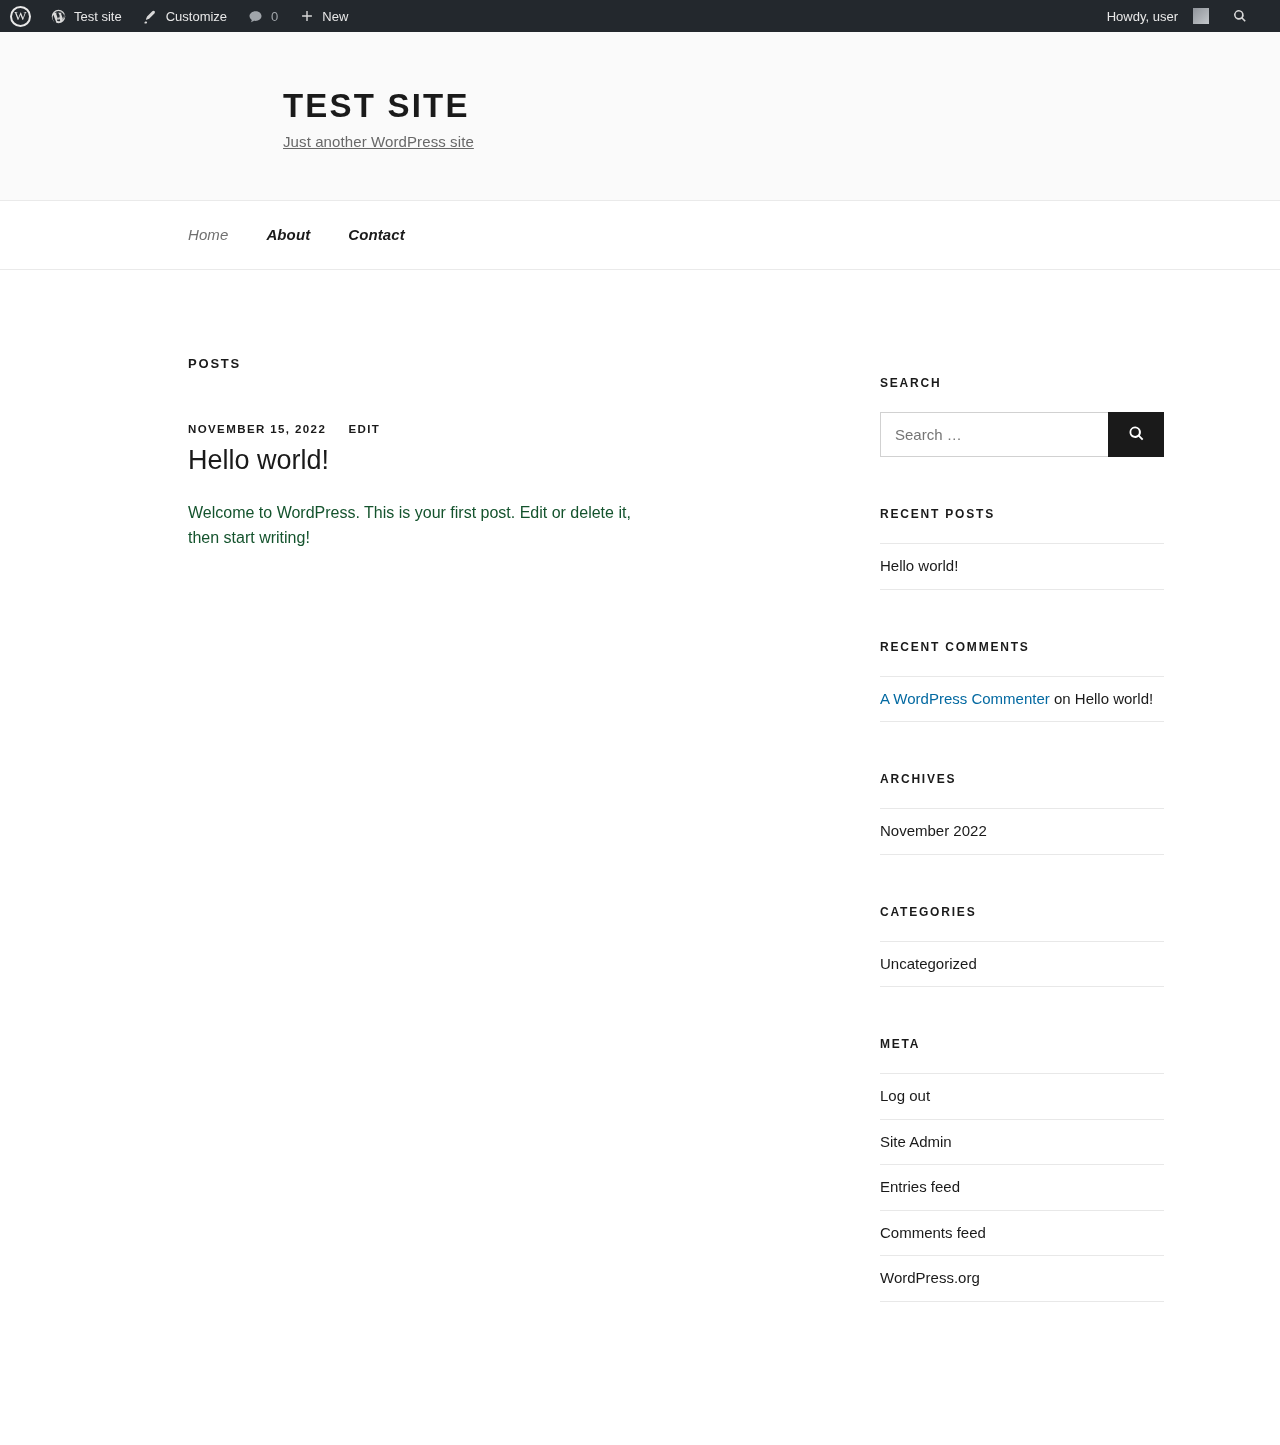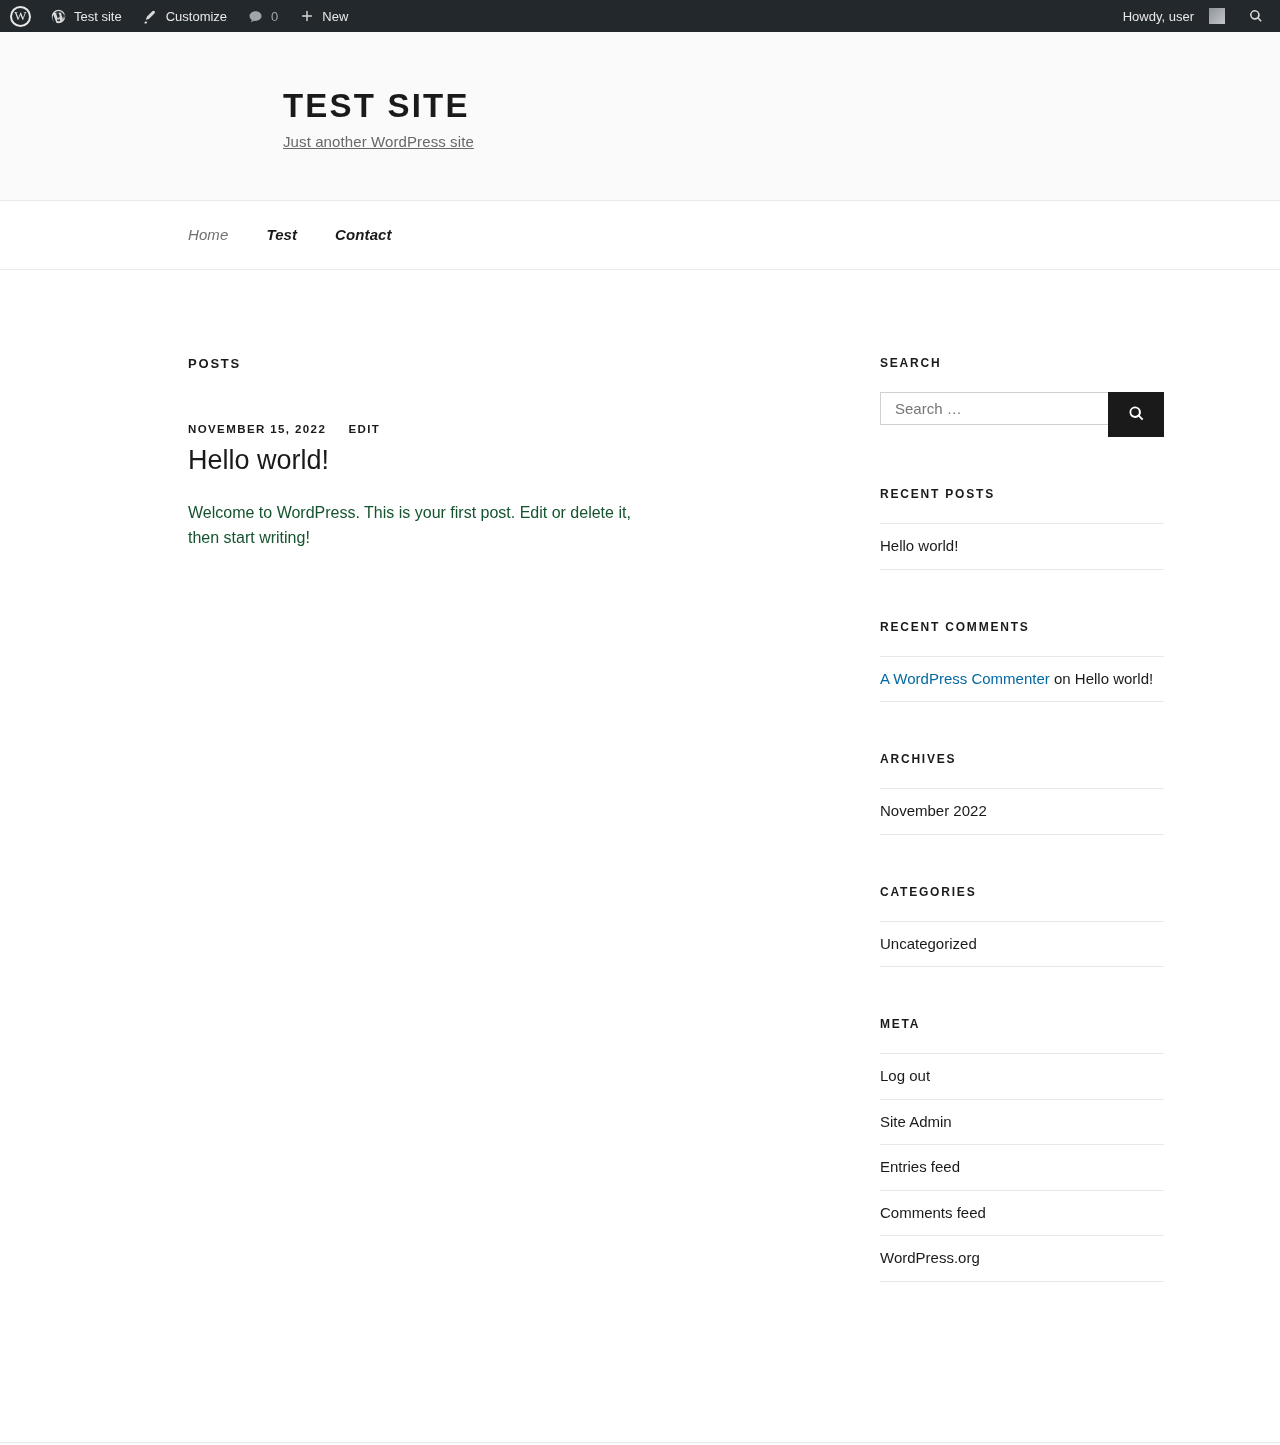--- a/index.html
+++ b/index.html
@@ -17,21 +17,21 @@
   .adminbar {
     height: 32px;
     background: #23282d;
     color: #e8e8e8;
     font-size: 13px;
     display: flex;
     align-items: center;
     position: relative;
   }
   .ab-left { display: flex; align-items: center; height: 32px; }
-  .ab-right { margin-left: auto; display: flex; align-items: center; height: 24px; padding-right: 4px; }
+  .ab-right { margin-left: auto; display: flex; align-items: center; height: 24px; padding-right: 20px; }
   .ab-item {
     display: flex;
     align-items: center;
     gap: 7px;
     padding: 0 10px;
     height: 32px;
     color: #e8e8e8;
     white-space: nowrap;
     cursor: pointer;
   }
@@ -137,34 +137,34 @@
   .entry-title a { color: #1a1a1a; text-decoration: none; }
   .entry-content p {
     font-size: 16px;
     line-height: 1.6;
     margin: 0;
     color: #14532d;
     max-width: 500px;
   }
 
   
-  .sidebar { width: 324px; margin-left: 226px; }
+  .sidebar { width: 324px; margin-left: 226px; margin-top: 20px; }
   .widget { margin-bottom: 50px; }
   .widget-title {
     font-size: 12px;
     font-weight: 700;
     letter-spacing: 1.8px;
     text-transform: uppercase;
     margin: 0 0 22px 0;
     color: #1a1a1a;
   }
   .search-form { display: flex; }
   .search-field {
     flex: 1;
-    height: 33px;
+    height: 45px;
     border: 1px solid #d1d1d1;
     border-right: none;
     padding: 0 14px;
     font-size: 15px;
     color: #686868;
     font-family: "Liberation Sans", sans-serif;
     background: #fff;
     outline: none;
   }
   .search-submit {
@@ -256,21 +256,21 @@
     <p class="site-desc">Just another WordPress site</p>
   </div>
 </header>
 
 <nav class="site-nav">
   <ul class="nav-list">
     <li class="current">
       <a href="#">Home</a>
     </li>
     <li>
-      <a href="#">Test</a>
+      <a href="#">About</a>
     </li>
     <li>
       <a href="#">Contact</a>
     </li>
   </ul>
 </nav>
 
 <div class="content-area">
 
   <main class="primary">

